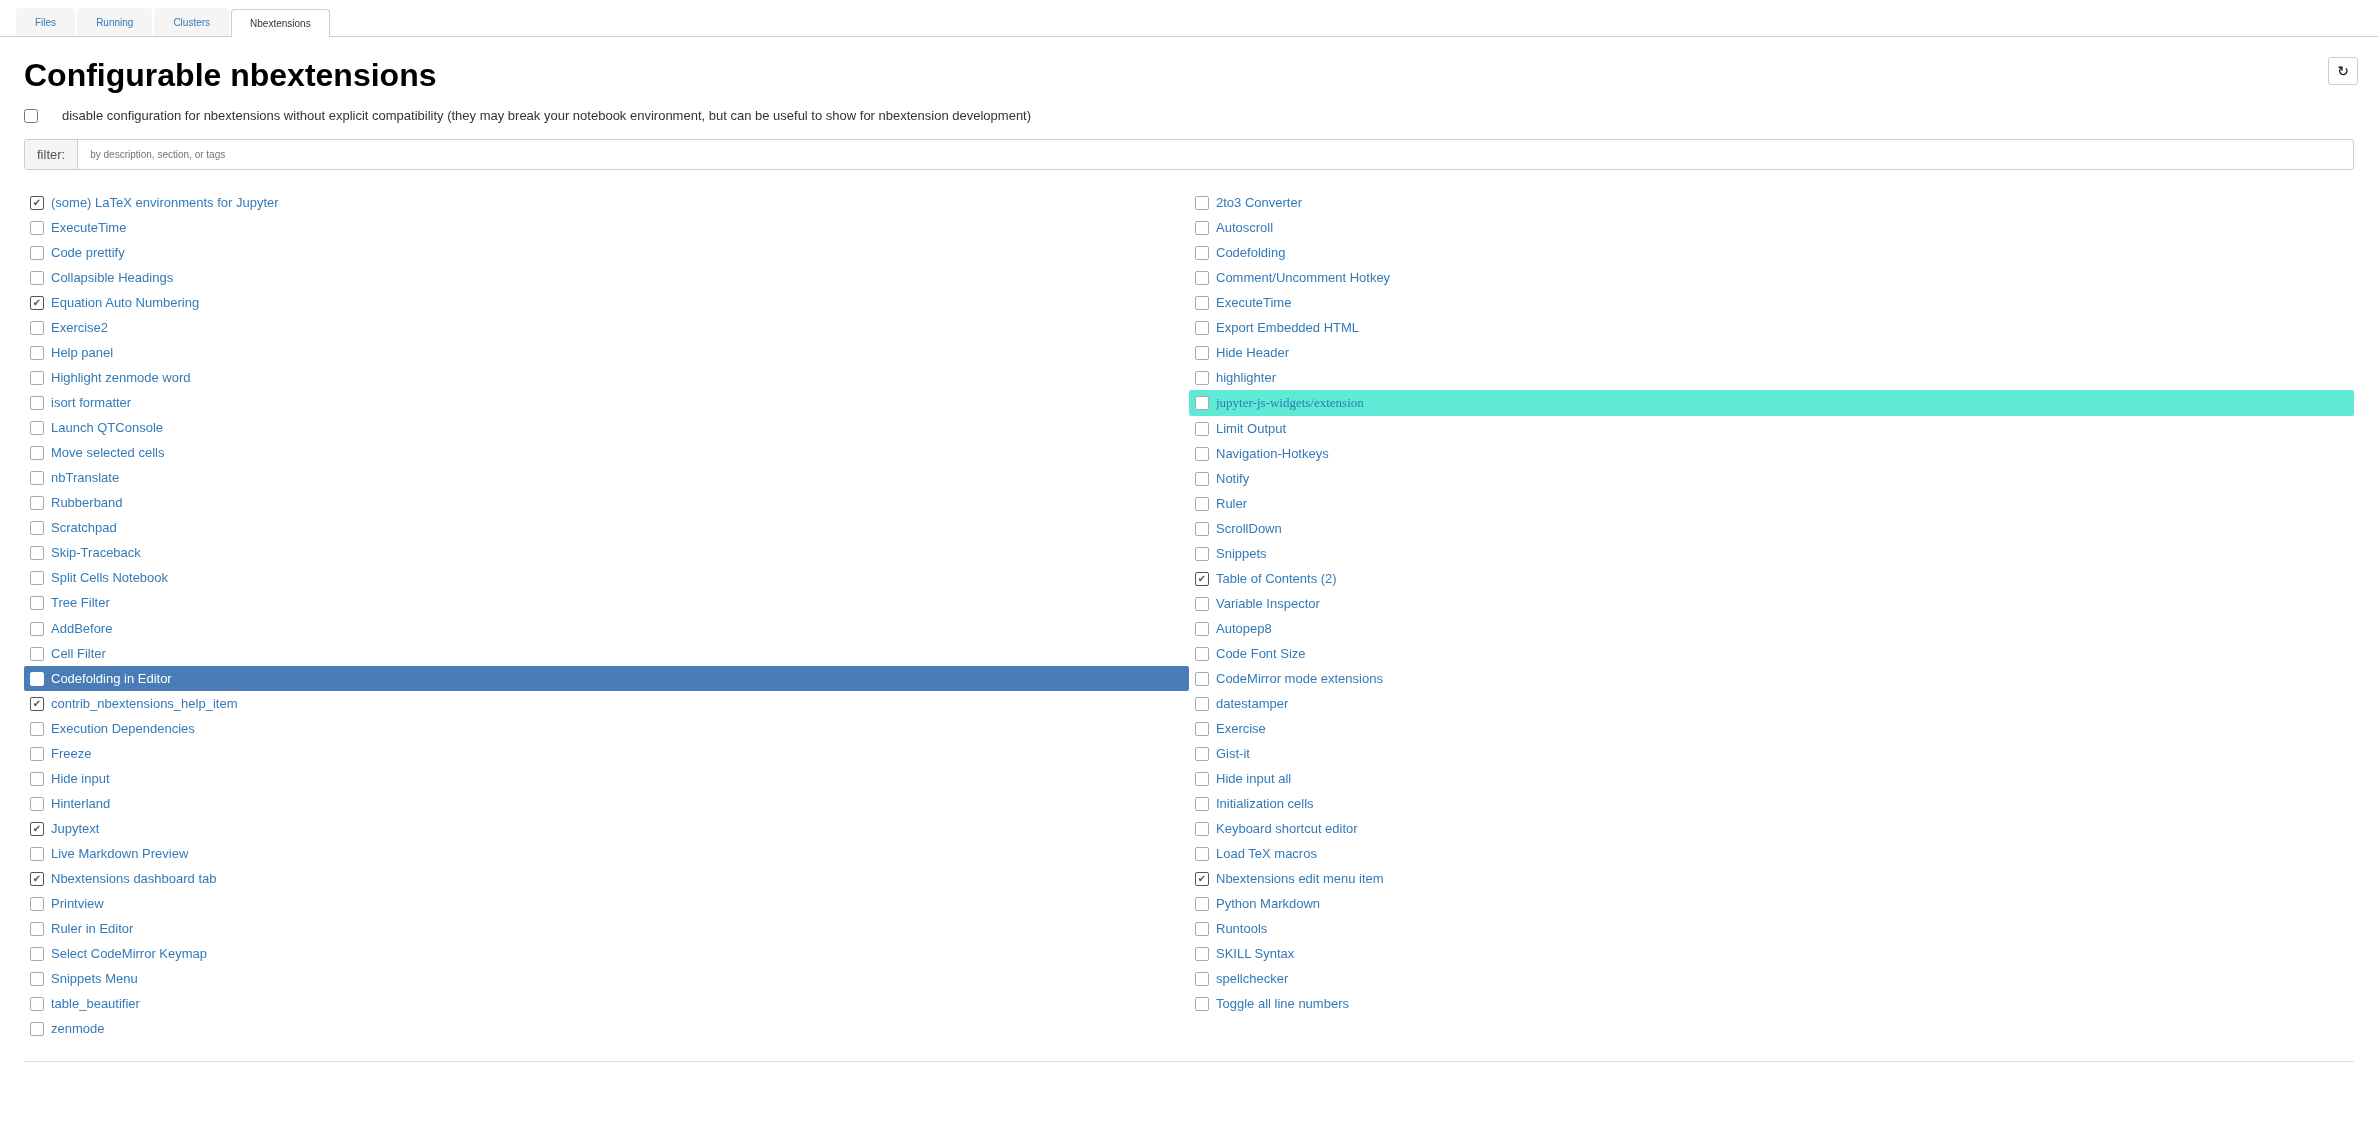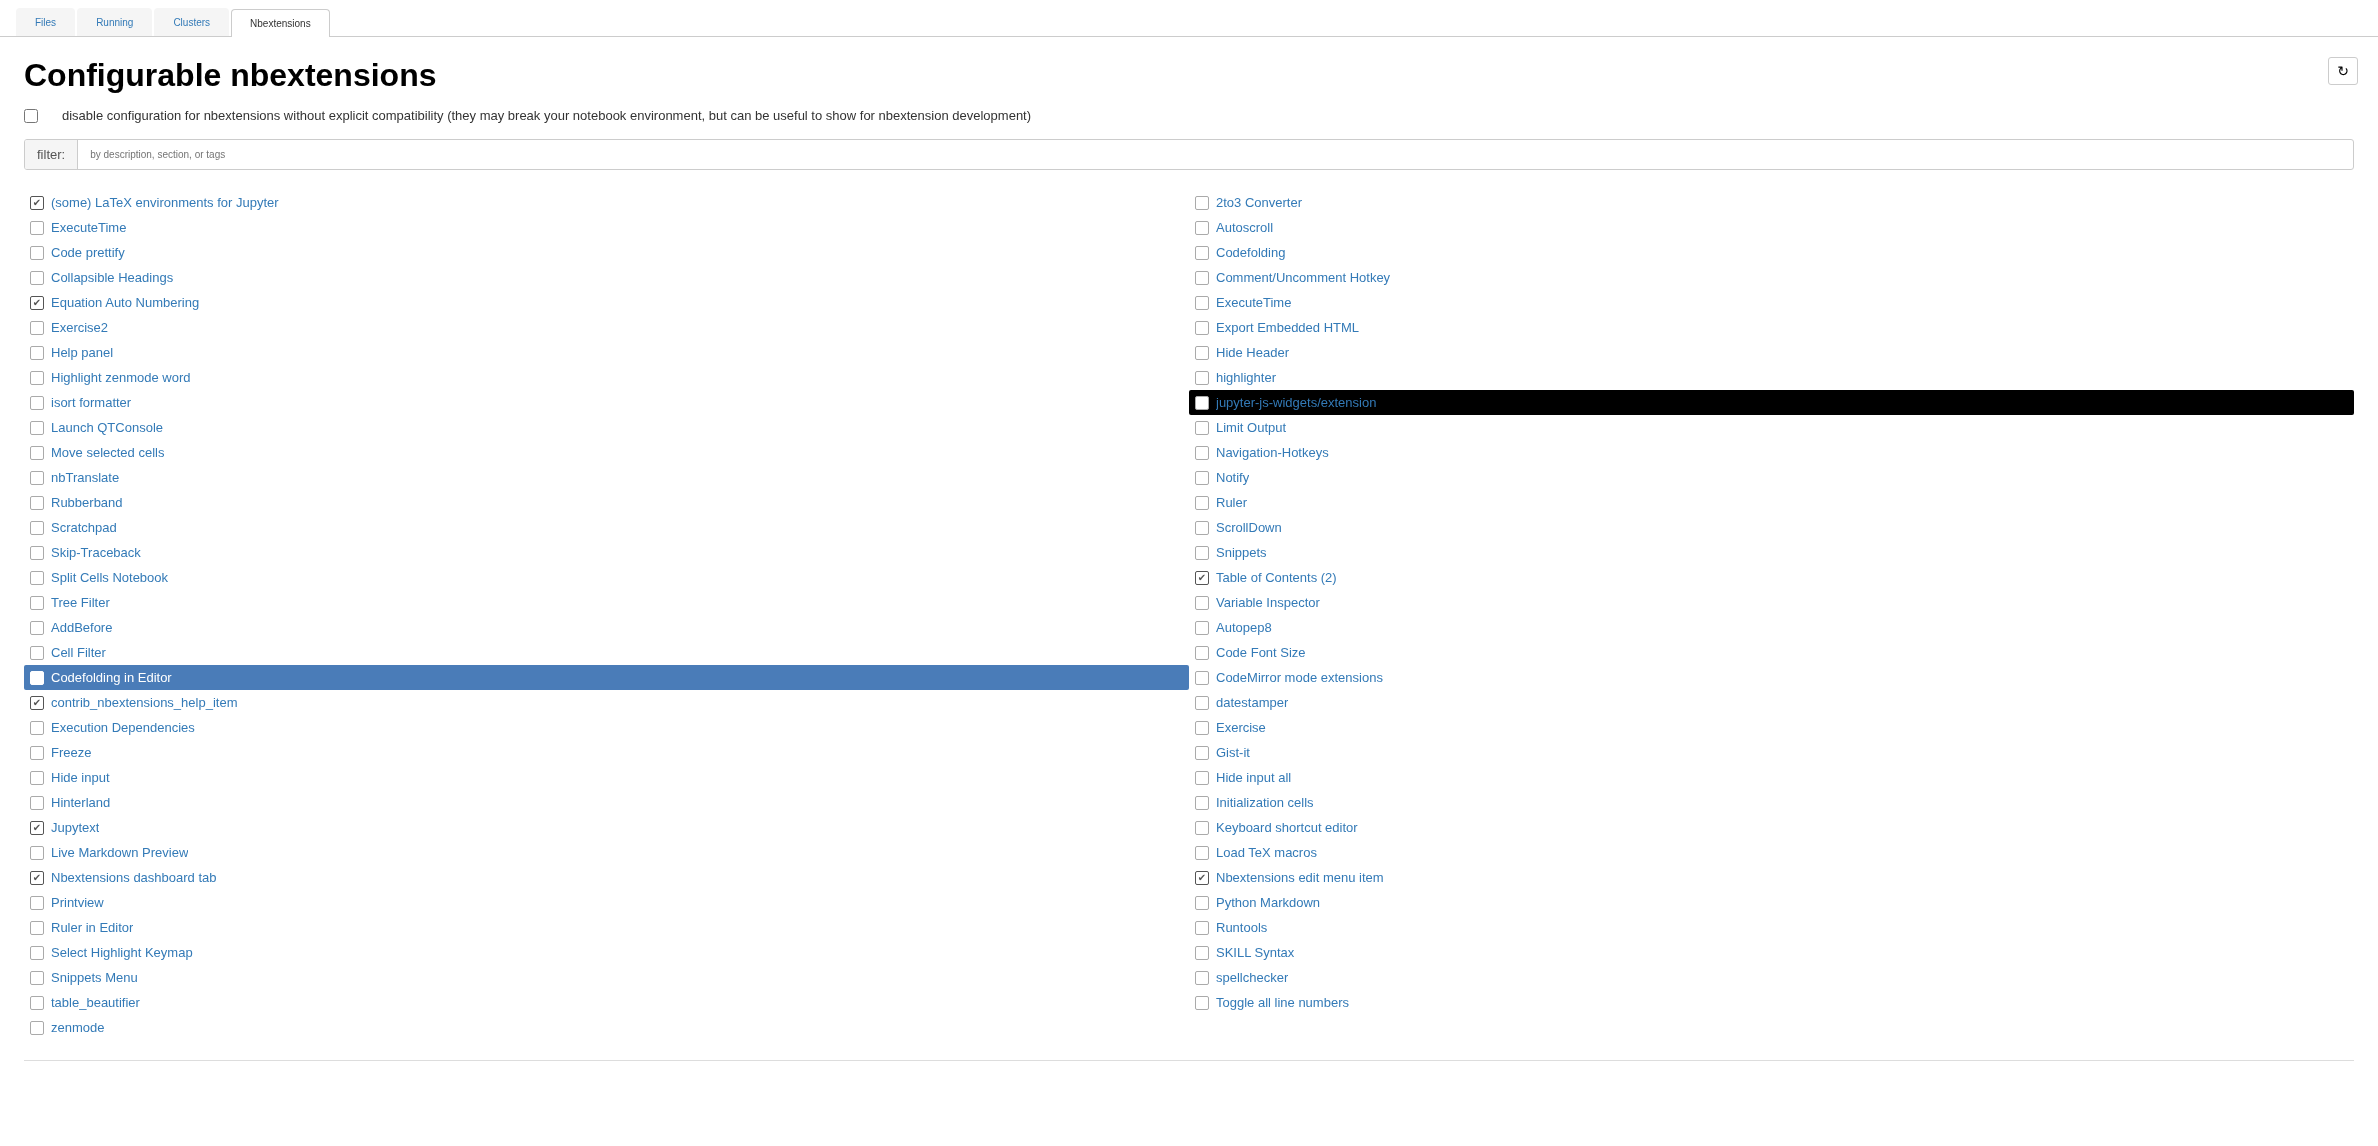--- a/index.html
+++ b/index.html
@@ -114,21 +114,22 @@
       cursor: pointer;
       border-radius: 2px;
     }
     .ext-item.selected {
       background: #4a7cb8;
     }
     .ext-item.selected .ext-label {
       color: #fff;
     }
     .ext-item.highlighted {
-      background: #000000;
+      background: #5eead4;
+      font-family: Liberation Serif, serif;
     }
 
     .ext-checkbox {
       width: 14px;
       height: 14px;
       min-width: 14px;
       border: 1px solid #aaa;
       border-radius: 2px;
       margin-right: 7px;
       display: flex;
@@ -381,21 +382,21 @@
         <div class="ext-item">
           <div class="ext-checkbox"></div>
           <span class="ext-label">Printview</span>
         </div>
         <div class="ext-item">
           <div class="ext-checkbox"></div>
           <span class="ext-label">Ruler in Editor</span>
         </div>
         <div class="ext-item">
           <div class="ext-checkbox"></div>
-          <span class="ext-label">Select Highlight Keymap</span>
+          <span class="ext-label">Select CodeMirror Keymap</span>
         </div>
         <div class="ext-item">
           <div class="ext-checkbox"></div>
           <span class="ext-label">Snippets Menu</span>
         </div>
         <div class="ext-item">
           <div class="ext-checkbox"></div>
           <span class="ext-label">table_beautifier</span>
         </div>
         <div class="ext-item">

